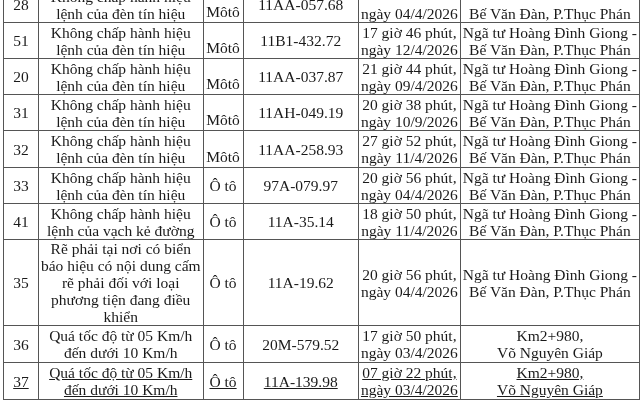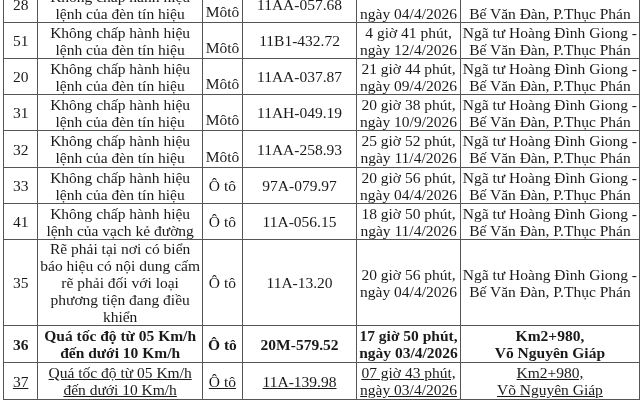--- a/index.html
+++ b/index.html
@@ -61,21 +61,21 @@
           <span class="ln">Không chấp hành hiệu</span>
           <span class="ln">lệnh của đèn tín hiệu</span>
         </td>
         <td class="veh-bottom">
           <span class="ln">Môtô</span>
         </td>
         <td>
           <span class="ln">11B1-432.72</span>
         </td>
         <td>
-          <span class="ln">4 giờ 41 phút,</span>
+          <span class="ln">17 giờ 46 phút,</span>
           <span class="ln">ngày 12/4/2026</span>
         </td>
         <td>
           <span class="ln">Ngã tư Hoàng Đình Giong -</span>
           <span class="ln">Bế Văn Đàn, P.Thục Phán</span>
         </td>
       </tr>
       <tr style="height: 36px;">
         <td class="c-stt">
           <span class="ln">20</span>
@@ -130,21 +130,21 @@
           <span class="ln">Không chấp hành hiệu</span>
           <span class="ln">lệnh của đèn tín hiệu</span>
         </td>
         <td class="veh-bottom">
           <span class="ln">Môtô</span>
         </td>
         <td>
           <span class="ln">11AA-258.93</span>
         </td>
         <td>
-          <span class="ln">25 giờ 52 phút,</span>
+          <span class="ln">27 giờ 52 phút,</span>
           <span class="ln">ngày 11/4/2026</span>
         </td>
         <td>
           <span class="ln">Ngã tư Hoàng Đình Giong -</span>
           <span class="ln">Bế Văn Đàn, P.Thục Phán</span>
         </td>
       </tr>
       <tr style="height: 36px;">
         <td class="c-stt">
           <span class="ln">33</span>
@@ -173,21 +173,21 @@
           <span class="ln">41</span>
         </td>
         <td>
           <span class="ln">Không chấp hành hiệu</span>
           <span class="ln">lệnh của vạch kẻ đường</span>
         </td>
         <td>
           <span class="ln">Ô tô</span>
         </td>
         <td>
-          <span class="ln">11A-056.15</span>
+          <span class="ln">11A-35.14</span>
         </td>
         <td>
           <span class="ln">18 giờ 50 phút,</span>
           <span class="ln">ngày 11/4/2026</span>
         </td>
         <td>
           <span class="ln">Ngã tư Hoàng Đình Giong -</span>
           <span class="ln">Bế Văn Đàn, P.Thục Phán</span>
         </td>
       </tr>
@@ -199,32 +199,32 @@
           <span class="ln">Rẽ phải tại nơi có biển</span>
           <span class="ln">báo hiệu có nội dung cấm</span>
           <span class="ln">rẽ phải đối với loại</span>
           <span class="ln">phương tiện đang điều</span>
           <span class="ln">khiển</span>
         </td>
         <td>
           <span class="ln">Ô tô</span>
         </td>
         <td>
-          <span class="ln">11A-13.20</span>
+          <span class="ln">11A-19.62</span>
         </td>
         <td>
           <span class="ln">20 giờ 56 phút,</span>
           <span class="ln">ngày 04/4/2026</span>
         </td>
         <td>
           <span class="ln">Ngã tư Hoàng Đình Giong -</span>
           <span class="ln">Bế Văn Đàn, P.Thục Phán</span>
         </td>
       </tr>
-      <tr style="height: 37px; font-weight: bold;">
+      <tr style="height: 37px;">
         <td class="c-stt">
           <span class="ln">36</span>
         </td>
         <td>
           <span class="ln">Quá tốc độ từ 05 Km/h</span>
           <span class="ln">đến dưới 10 Km/h</span>
         </td>
         <td>
           <span class="ln">Ô tô</span>
         </td>
@@ -248,21 +248,21 @@
           <span class="ln">Quá tốc độ từ 05 Km/h</span>
           <span class="ln">đến dưới 10 Km/h</span>
         </td>
         <td>
           <span class="ln">Ô tô</span>
         </td>
         <td>
           <span class="ln">11A-139.98</span>
         </td>
         <td>
-          <span class="ln">07 giờ 43 phút,</span>
+          <span class="ln">07 giờ 22 phút,</span>
           <span class="ln">ngày 03/4/2026</span>
         </td>
         <td>
           <span class="ln">Km2+980,</span>
           <span class="ln">Võ Nguyên Giáp</span>
         </td>
       </tr>
       <tr style="height: 36px;">
         <td class="c-stt">
           <span class="ln"></span>

